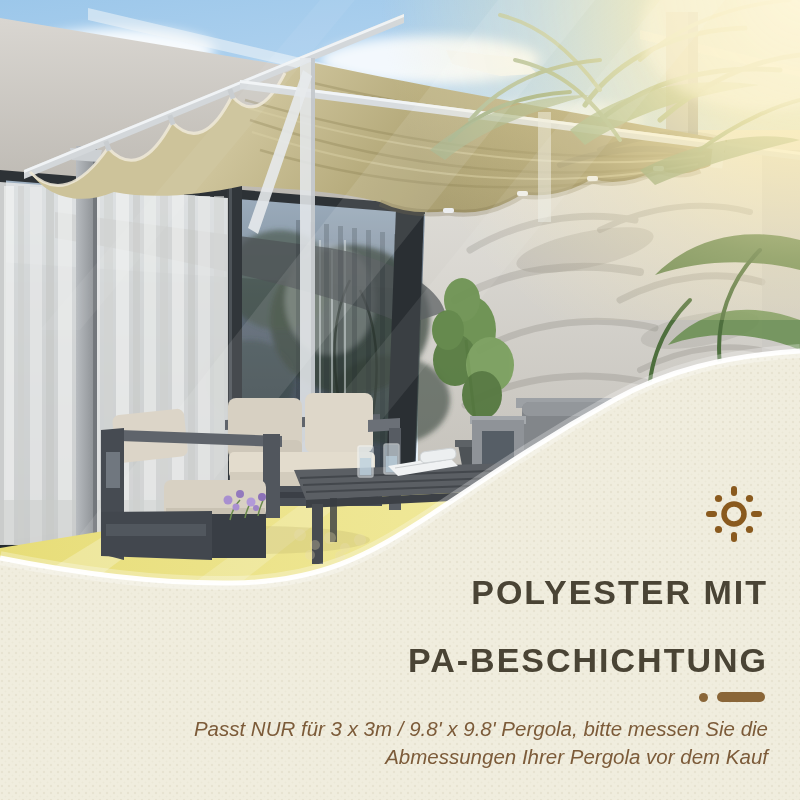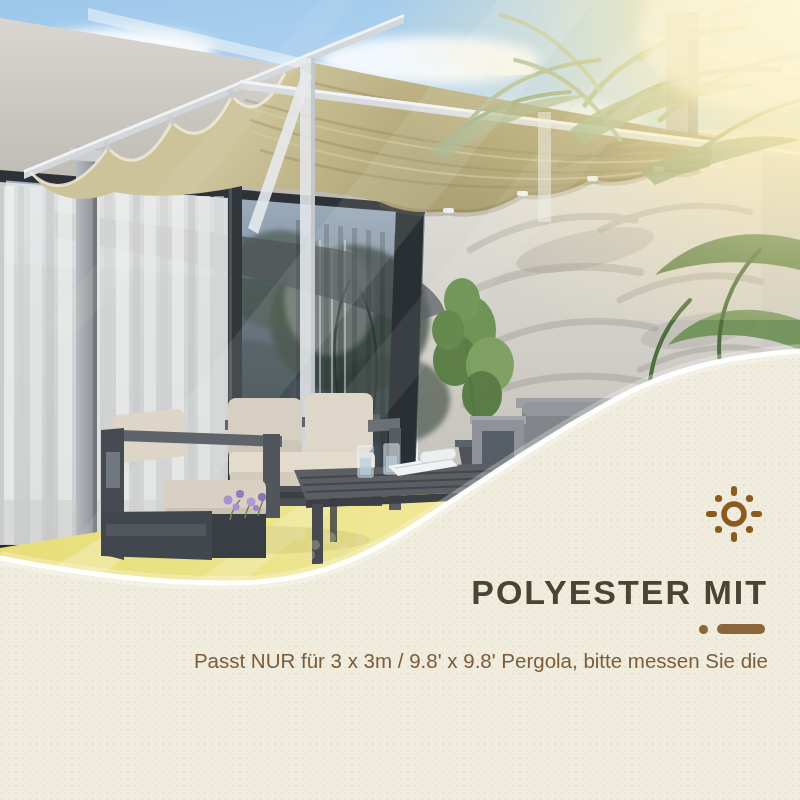--- a/index.html
+++ b/index.html
@@ -6,21 +6,21 @@
   .stage{position:relative;width:800px;height:800px;font-family:"Liberation Sans",sans-serif;}
   .scene{position:absolute;left:0;top:0;width:800px;height:800px;display:block;}
   .info{position:absolute;top:484px;right:32px;text-align:right;}
   .sun-wrap{display:flex;justify-content:flex-end;margin:0 3px 6px 0;}
   .heading{margin:0;font-weight:bold;font-size:34px;line-height:40px;letter-spacing:2px;color:#4a4435;font-family:"Liberation Sans",sans-serif;}
   .heading span{display:block;margin-top:28px;}
   .divider{margin:12px 3px 0 0;display:flex;justify-content:flex-end;align-items:center;gap:9px;}
   .divider .dot{width:9px;height:9px;border-radius:50%;background:#8a6638;}
   .divider .bar{width:48px;height:10px;border-radius:5px;background:#8a6638;}
   .body-text{margin-top:13px;font-size:20.5px;line-height:27.5px;color:#7c5b39;}
-  .body-text span{display:block;}
+  .body-text span{display:block;font-style:italic;}
 </style>
 </head>
 <body>
 
 <div class="stage">
 
 <svg class="scene" viewBox="0 0 800 800" width="800" height="800" xmlns="http://www.w3.org/2000/svg">
   <defs>
     <linearGradient id="sky" x1="0" y1="0" x2="0.25" y2="1">
       <stop offset="0" stop-color="#9cc7ea"></stop>
@@ -403,23 +403,25 @@
       <rect x="28" y="2" width="6" height="10" rx="3" fill="#8a5a1e"></rect>
       <rect x="28" y="48" width="6" height="10" rx="3" fill="#8a5a1e"></rect>
       <circle cx="46.5" cy="14.5" r="3.6" fill="#8a5a1e"></circle>
       <circle cx="46.5" cy="45.5" r="3.6" fill="#8a5a1e"></circle>
       <circle cx="15.5" cy="14.5" r="3.6" fill="#8a5a1e"></circle>
       <circle cx="15.5" cy="45.5" r="3.6" fill="#8a5a1e"></circle>
     </svg>
   </div>
   <h1 class="heading">
     <span>POLYESTER MIT</span>
+    <span>PA-BESCHICHTUNG</span>
   </h1>
   <div class="divider">
     <span class="dot"></span>
     <span class="bar"></span>
   </div>
   <div class="body-text">
     <span>Passt NUR für 3 x 3m / 9.8' x 9.8' Pergola, bitte messen Sie die</span>
+    <span>Abmessungen Ihrer Pergola vor dem Kauf</span>
   </div>
 </div>
 
 </div>
 
 </body></html>

